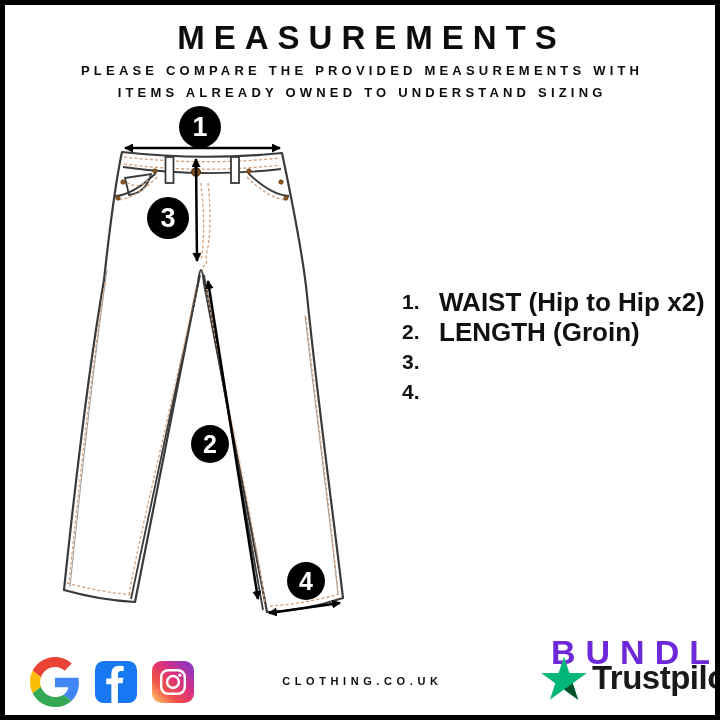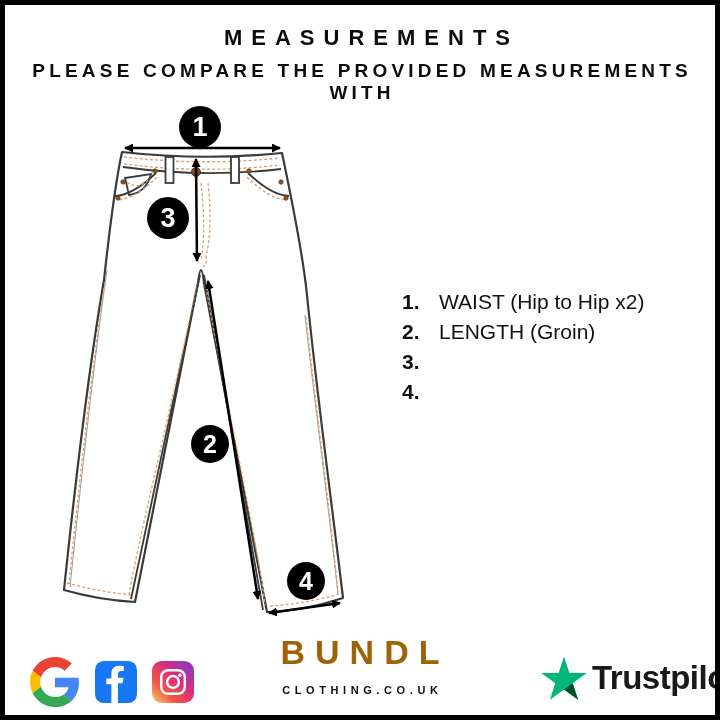--- a/index.html
+++ b/index.html
@@ -4,48 +4,49 @@
 <style>
   html,body{margin:0;padding:0;}
   body{
     width:720px;height:720px;position:relative;background:#fff;overflow:hidden;
     font-family:"Liberation Sans",sans-serif;color:#111;
   }
   .frame{position:absolute;inset:0;border:5px solid #000;pointer-events:none;z-index:50;}
   
   .header{position:absolute;left:0;right:0;top:20px;text-align:center;}
   .title{
-    font-size:22px;font-weight:bold;letter-spacing:9px;padding-left:23px;
+    font-size:33px;font-weight:bold;letter-spacing:9px;padding-left:23px;
     color:#0d0d0d;line-height:36px;text-align:center;
   }
-  .subtitle{margin-top:4px;font-size:19px;font-weight:bold;letter-spacing:4.2px;padding-left:4.2px;line-height:22px;color:#0d0d0d;}
+  .subtitle{margin-top:4px;font-size:13px;font-weight:bold;letter-spacing:4.2px;padding-left:4.2px;line-height:22px;color:#0d0d0d;}
   
   .jeans-svg{position:absolute;left:55px;top:105px;width:340px;height:520px;}
   
   .legend{position:absolute;left:402px;top:287px;width:300px;}
   .legend-row{display:flex;align-items:flex-start;line-height:30px;}
   .legend-num{width:37px;font-size:21px;font-weight:bold;flex:0 0 37px;}
-  .legend-label{font-size:21px;font-weight:normal;white-space:nowrap;}
+  .legend-label{font-size:26px;font-weight:bold;white-space:nowrap;}
   
   .social{position:absolute;left:30px;top:657px;height:50px;display:flex;align-items:center;gap:15px;}
   .brand{position:absolute;left:0;right:0;top:634px;text-align:center;}
-  .brand-name{font-size:34px;font-weight:bold;letter-spacing:10px;padding-left:10px;line-height:36px;color:#a16207;}
-  .brand-domain{font-size:11px;font-weight:bold;letter-spacing:4.6px;padding-left:4.6px;margin-top:14px;color:#0d0d0d;}
+  .brand-name{font-size:34px;font-weight:bold;letter-spacing:10px;padding-left:10px;line-height:36px;color:#6d28d9;text-align:right;}
+  .brand-domain{font-size:11px;font-weight:bold;letter-spacing:4.6px;padding-left:4.6px;margin-top:5px;color:#0d0d0d;}
   .trustpilot{position:absolute;left:541px;top:655px;display:flex;align-items:center;gap:5px;}
   .trustpilot-label{font-size:33px;font-weight:bold;letter-spacing:-0.5px;color:#191919;}
 </style>
 </head>
 <body>
 
 <div class="frame"></div>
 
 <div class="header">
   <div class="title">MEASUREMENTS</div>
   <div class="subtitle">
     <div>PLEASE COMPARE THE PROVIDED MEASUREMENTS WITH</div>
+    <div>ITEMS ALREADY OWNED TO UNDERSTAND SIZING</div>
   </div>
 </div>
 
 <svg class="jeans-svg" viewBox="0 0 340 520">
   <defs>
     <marker id="ah" viewBox="0 0 9 9" markerWidth="9" markerHeight="9" refX="8" refY="4.5" orient="auto-start-reverse" markerUnits="userSpaceOnUse">
       <path d="M0,0 L9,4.5 L0,9 Z" fill="#000"></path>
     </marker>
   </defs>
 

